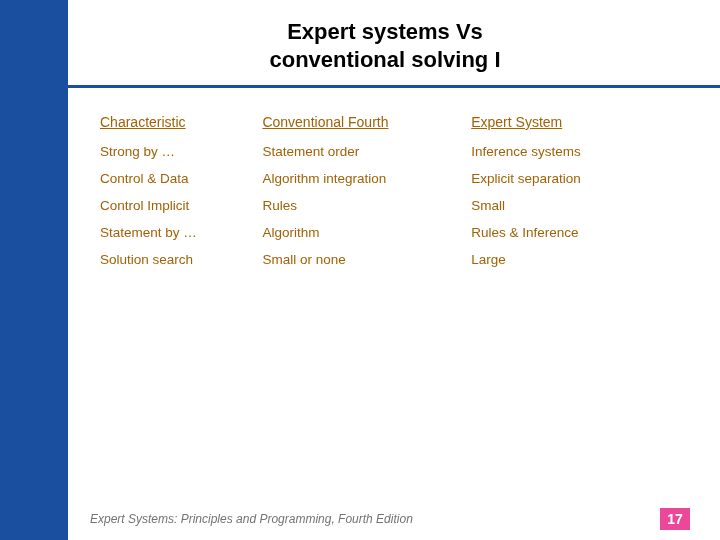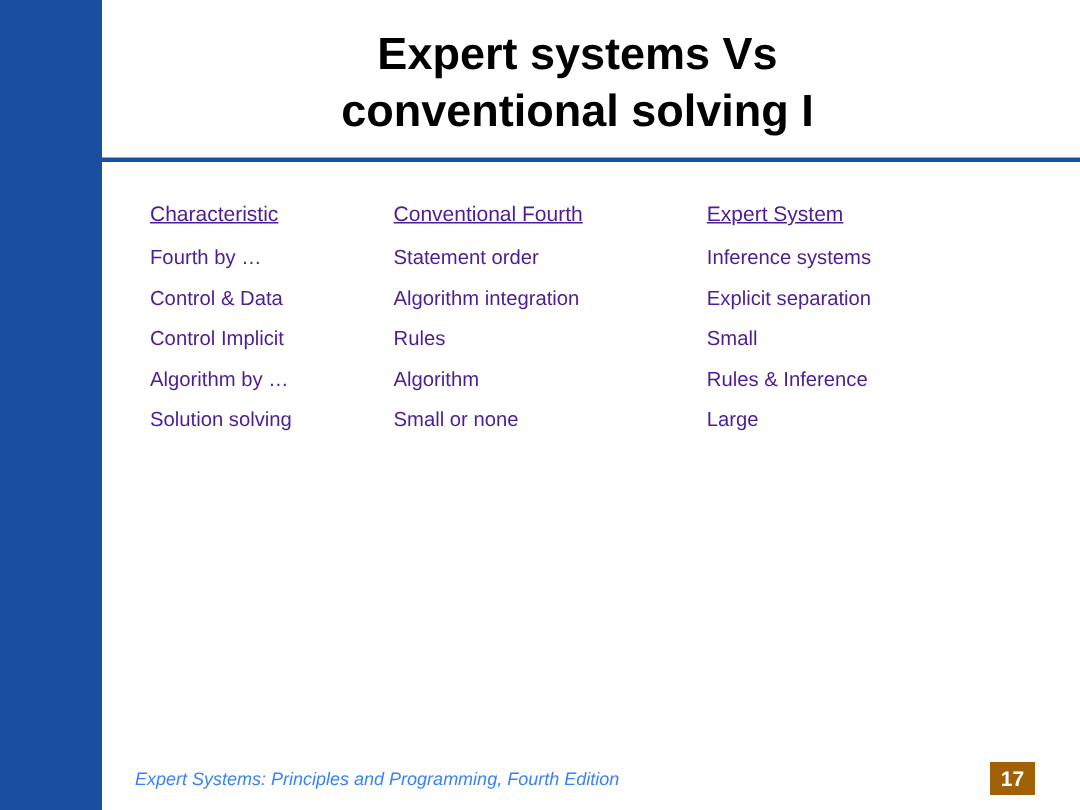--- a/index.html
+++ b/index.html
@@ -34,21 +34,21 @@
 
     
     .header {
       position: relative;
       z-index: 2;
       padding: 18px 40px 12px 90px;
       border-bottom: 3px solid #1a4fa0;
     }
 
     .header h1 {
-      font-size: 30px;
+      font-size: 22px;
       font-weight: bold;
       color: #000000;
       text-align: center;
       line-height: 1.25;
     }
 
     
     .content {
       position: relative;
       z-index: 2;
@@ -61,21 +61,21 @@
       width: 100%;
       border-collapse: separate;
       border-spacing: 0;
     }
 
     .comparison-table th,
     .comparison-table td {
       text-align: left;
       padding: 6px 10px;
       font-size: 14px;
-      color: #4c1d95;
+      color: #a16207;
       vertical-align: top;
     }
 
     .comparison-table thead tr th {
       font-weight: normal;
       text-decoration: underline;
       font-size: 14px;
       padding-bottom: 8px;
     }
 
@@ -94,29 +94,29 @@
       left: 90px;
       right: 30px;
       z-index: 2;
       display: flex;
       justify-content: space-between;
       align-items: center;
     }
 
     .footer-text {
       font-size: 12px;
-      color: #3b82f6;
+      color: #737373;
       font-style: italic;
     }
 
     .footer-page {
       font-size: 14px;
       color: #000;
       font-weight: bold;
-      background: #a16207;
+      background: #ec4899;
       color: #fff;
       width: 30px;
       height: 22px;
       display: flex;
       align-items: center;
       justify-content: center;
     }
   </style>
 </head>
 <body>
@@ -136,41 +136,41 @@
     <table class="comparison-table">
       <thead>
         <tr>
           <th class="col-characteristic">Characteristic</th>
           <th class="col-conventional">Conventional Fourth</th>
           <th class="col-expert">Expert System</th>
         </tr>
       </thead>
       <tbody id="table-body">
       <tr>
-            <td>Fourth by …</td>
+            <td>Strong by …</td>
             <td>Statement order</td>
             <td>Inference systems</td>
           </tr>
           <tr>
             <td>Control &amp; Data</td>
             <td>Algorithm integration</td>
             <td>Explicit separation</td>
           </tr>
           <tr>
             <td>Control Implicit</td>
             <td>Rules</td>
             <td>Small</td>
           </tr>
           <tr>
-            <td>Algorithm by …</td>
+            <td>Statement by …</td>
             <td>Algorithm</td>
             <td>Rules &amp; Inference</td>
           </tr>
           <tr>
-            <td>Solution solving</td>
+            <td>Solution search</td>
             <td>Small or none</td>
             <td>Large</td>
           </tr>
         </tbody>
     </table>
   </div>
 
   <div class="footer">
     <span class="footer-text">Expert Systems: Principles and Programming, Fourth Edition</span>
     <span class="footer-page">17</span>

